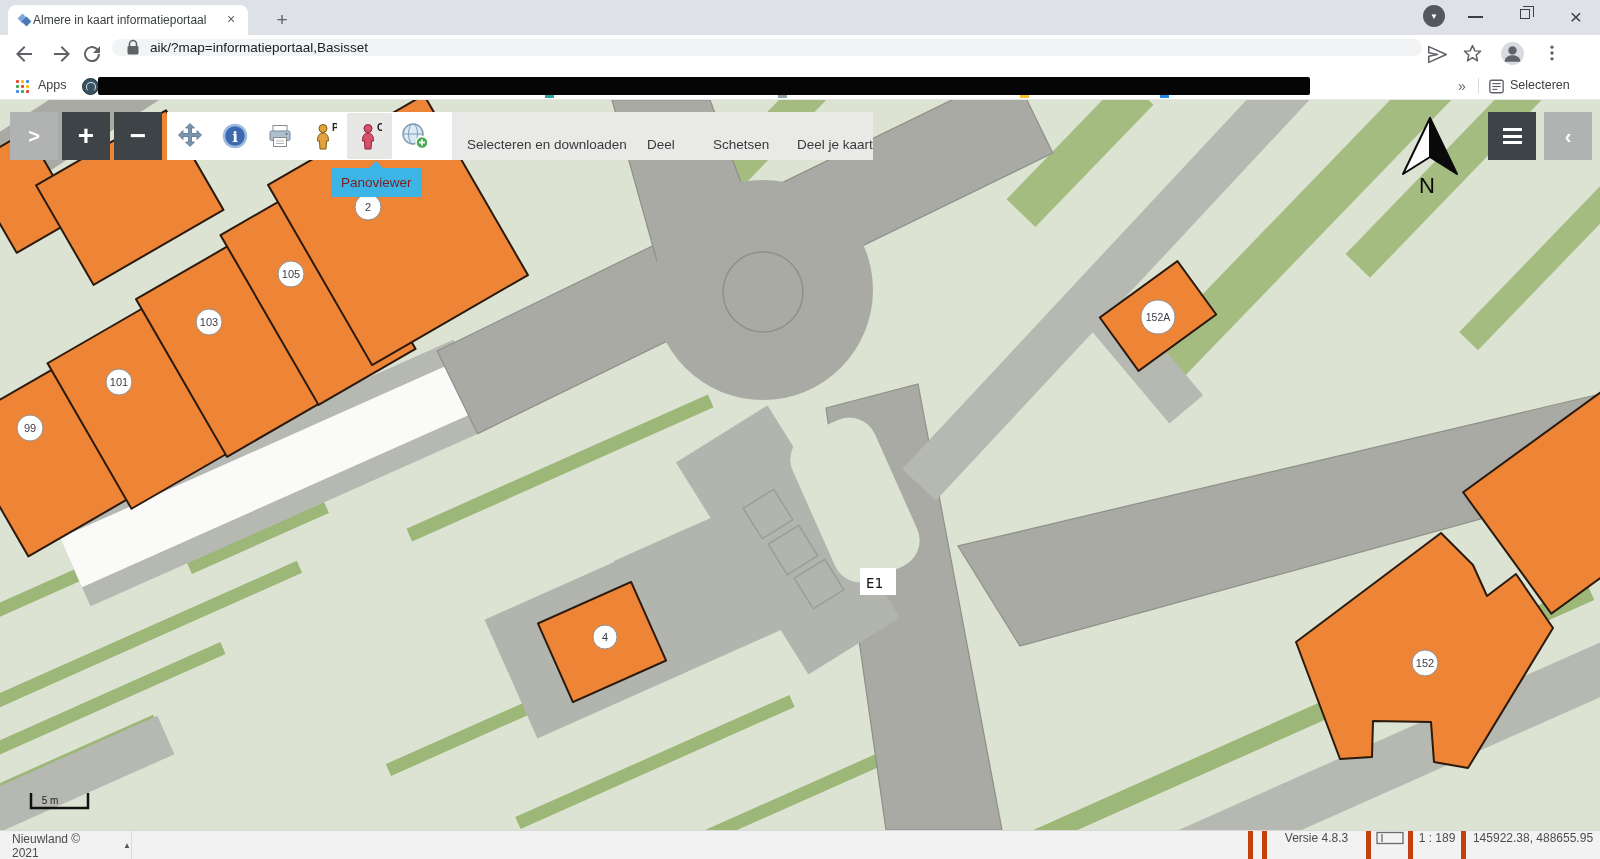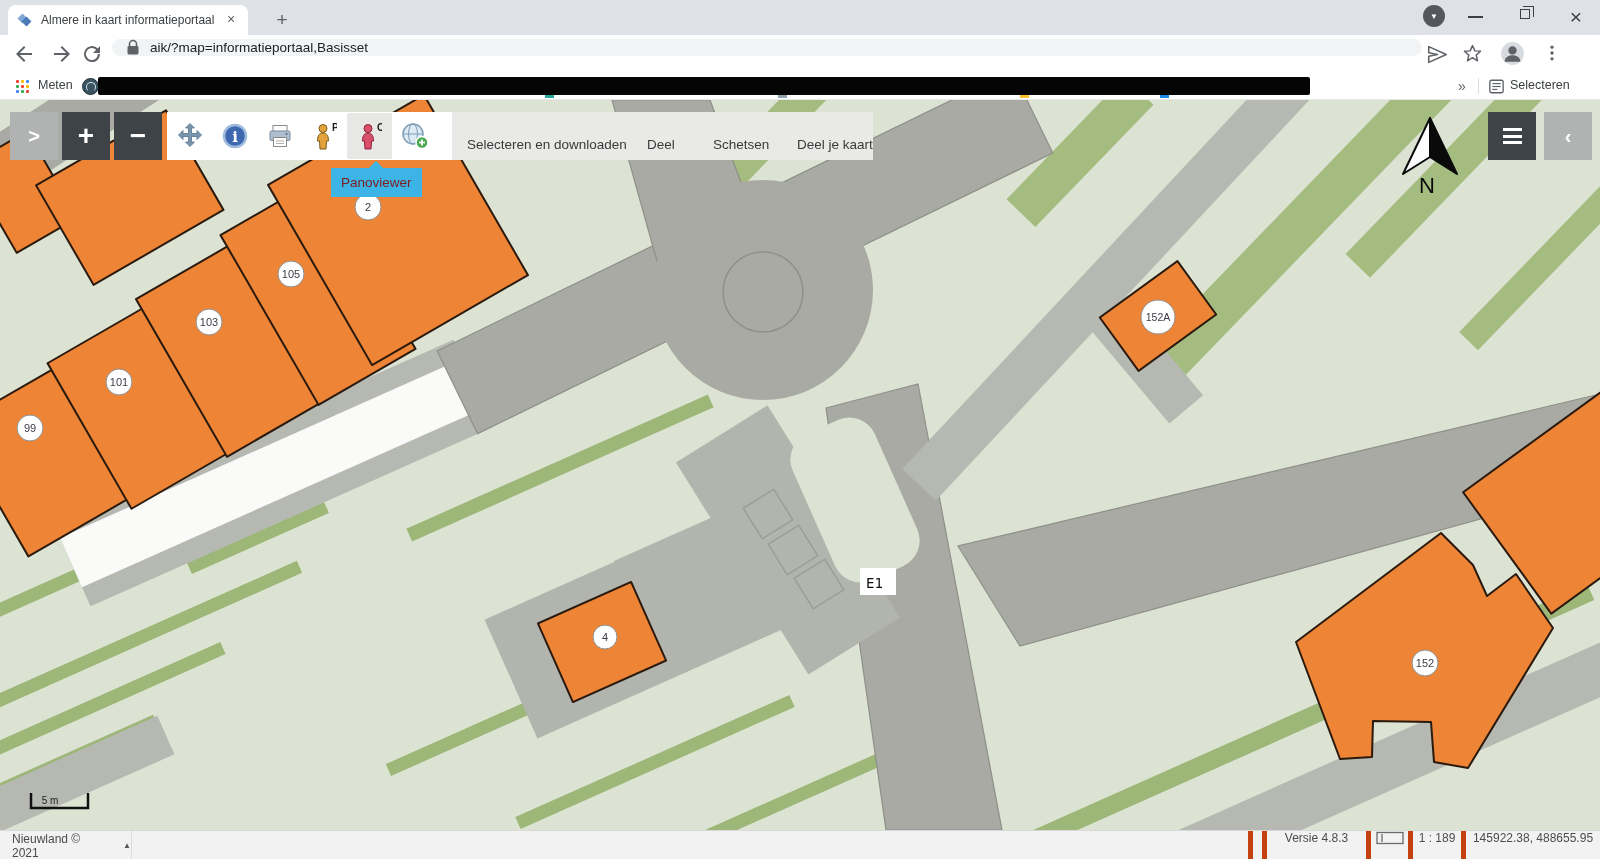--- a/index.html
+++ b/index.html
@@ -4,21 +4,21 @@
 <style>
   * { margin:0; padding:0; box-sizing:border-box; }
   html,body { width:1600px; height:859px; overflow:hidden; }
   body { font-family:"Liberation Sans", sans-serif; background:#fff; }
   #app { position:relative; width:1600px; height:859px; overflow:hidden; background:#fff; }
 
   
   .tabstrip { position:absolute; left:0; top:0; width:1600px; height:35px; background:#dee1e6; }
   .tab { position:absolute; left:8px; top:5px; width:240px; height:30px; background:#fff;
          border-radius:8px 8px 0 0; display:flex; align-items:center; padding:0 8px; }
-  .tab-title { font-size:12px; color:#3c4043; white-space:nowrap; overflow:hidden; flex:1; margin-left:8px; }
+  .tab-title { font-size:12px; color:#3c4043; white-space:nowrap; overflow:hidden; flex:1; margin-left:0; }
   .tab-close { width:18px; height:18px; line-height:17px; text-align:center; font-size:14px; color:#5f6368; border-radius:50%; }
   .newtab { position:absolute; left:268px; top:6px; width:28px; height:28px; text-align:center; line-height:27px;
             font-size:19px; color:#5f6368; }
   .winctl-badge { position:absolute; left:1423px; top:5px; width:22px; height:22px; border-radius:50%;
                   background:#54585c; color:#fff; font-size:8px; text-align:center; line-height:23px; }
   .win-min { position:absolute; left:1468px; top:16px; width:15px; height:2px; background:#3c4043; }
   .win-restore { position:absolute; left:1520px; top:9px; width:10px; height:10px; border:1.5px solid #3c4043; }
   .win-restore::before { content:""; position:absolute; left:1.5px; top:-4.5px; width:10px; height:10px;
                          border:1.5px solid #3c4043; border-left:none; border-bottom:none; }
   .win-close { position:absolute; left:1561px; top:2px; width:30px; height:30px; text-align:center;
@@ -141,21 +141,21 @@
       <span style="background:#ea4335"></span>
         <span style="background:#fbbc04"></span>
         <span style="background:#4285f4"></span>
       <span style="background:#34a853"></span>
         <span style="background:#ea4335"></span>
         <span style="background:#fbbc04"></span>
       <span style="background:#4285f4"></span>
         <span style="background:#34a853"></span>
         <span style="background:#ea4335"></span>
     </div>
-    <span class="bm-label" style="left:38px">Meten</span>
+    <span class="bm-label" style="left:38px">Apps</span>
     <span class="bm-favicon"></span>
     <span class="frag" style="left:545px;background:#26a69a"></span>
     <span class="frag" style="left:778px;background:#90a4ae"></span>
     <span class="frag" style="left:1020px;background:#fbc02d"></span>
     <span class="frag" style="left:1160px;background:#1e88e5"></span>
     <div class="redact"></div>
     <span class="bm-label" style="left:1458px;font-size:14px;color:#5f6368">»</span>
     <div class="bm-sep"></div>
     <svg style="position:absolute;left:1489px;top:7px" width="15" height="15" viewBox="0 0 18 18">
       <rect x="1" y="1.5" width="16" height="15" rx="2" fill="none" stroke="#5f6368" stroke-width="1.6"></rect>

